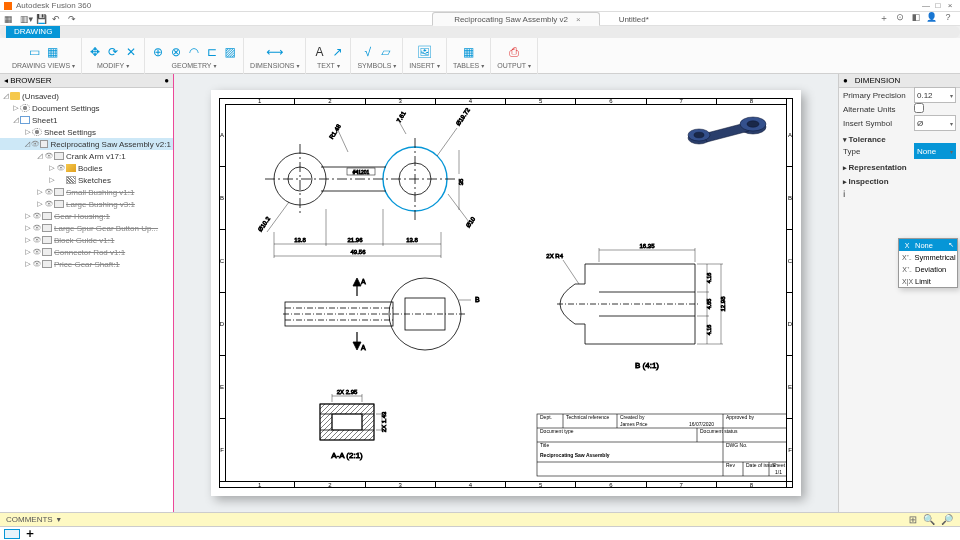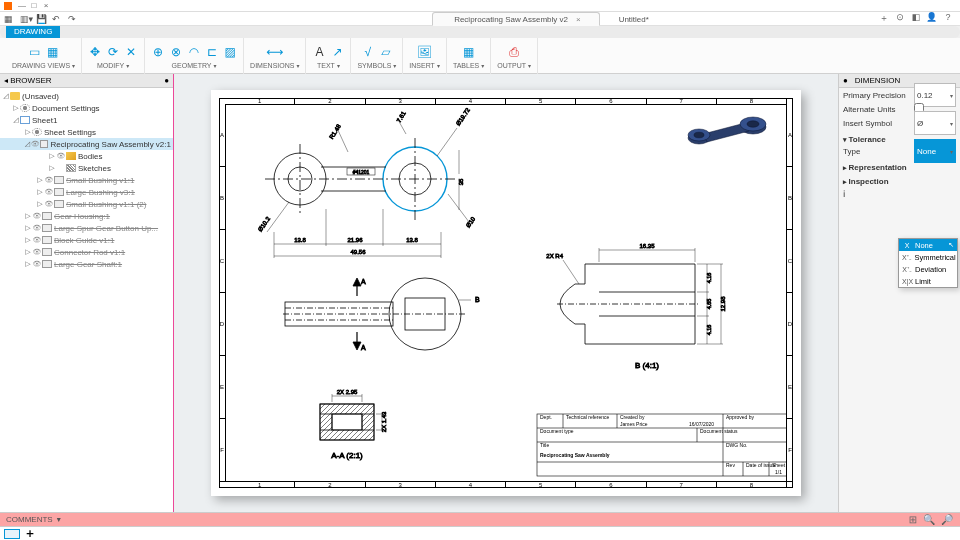--- a/index.html
+++ b/index.html
@@ -50,44 +50,45 @@
 .ruler-left, .ruler-right { position: absolute; top: 14px; bottom: 14px; width: 6px; display: flex; flex-direction: column; font-size: 6px; }
 .ruler-left { left: 8px; } .ruler-right { right: 8px; }
 .ruler-left div, .ruler-right div { flex: 1; display:flex; align-items:center; justify-content:center; border-bottom: 0.5px solid #000; }
 svg.dwg { position: absolute; top: 14px; left: 14px; width: calc(100% - 28px); height: calc(100% - 28px); }
 .dim-input { position: absolute; top: 142px; left: 216px; width: 70px; height: 16px; background: #fff; border: 1px solid #0696d7; font-size: 11px; font-family: Arial; display: flex; align-items: center; padding: 0 4px; letter-spacing: 0.5px; }
 .props { width: 122px; background: #f5f5f5; border-left: 1px solid #ccc; display: flex; flex-direction: column; }
 .props .hdr { height: 14px; background: #e8e8e8; font-size: 8px; padding: 0 4px; display: flex; align-items: center; border-bottom: 1px solid #ccc; }
 .props .row { display: flex; align-items: center; height: 14px; padding: 0 4px; font-size: 8px; color: #333; }
 .props .row .k { flex: 1; }
 .props .row .v { width: 42px; text-align: left; }
-.props .row .dd { border: 1px solid #bbb; background: #fff; height: 24px; padding: 0 2px; display: flex; align-items: center; justify-content: space-between; }
+.props .row .dd { border: 1px solid #bbb; background: #fff; height: 16px; padding: 0 2px; display: flex; align-items: center; justify-content: space-between; }
 .props .row .dd::after { content: "▾"; font-size: 6px; color: #666; }
 .props .row.sec { font-weight: bold; align-items: flex-end; }
 .props .row.sec::before { content: "▸"; margin-right: 2px; font-size: 7px; }
 .props .row.sec.open::before { content: "▾"; }
 .tol-dd { position: absolute; background: #fff; border: 1px solid #999; width: 60px; right: 2px; top: 164px; box-shadow: 2px 2px 6px rgba(0,0,0,.2); z-index: 50; }
 .tol-dd .opt { height: 12px; display: flex; align-items: center; padding: 0 3px; font-size: 7.5px; gap: 3px; }
 .tol-dd .opt.sel { background: #0696d7; color: #fff; }
 .tol-dd .opt .sym { width: 10px; font-size: 7px; color: #555; text-align:center; }
 .tol-dd .opt.sel .sym { color: #fff; }
-.combar { height: 14px; background: #fca5a5; border-top: 1px solid #ccc; display: flex; align-items: center; padding: 0 6px; font-size: 8px; color: #555; }
+.combar { height: 14px; background: #fef9c3; border-top: 1px solid #ccc; display: flex; align-items: center; padding: 0 6px; font-size: 8px; color: #555; }
 .combar .mag { margin-left: auto; display: flex; gap: 6px; font-size: 10px; color: #666; }
 .bottombar { height: 14px; background: #fff; border-top: 1px solid #ccc; display: flex; align-items: center; padding: 0 4px; gap: 4px; }
 .bottombar .thumb { width: 16px; height: 10px; border: 1px solid #0696d7; background: #e8f3fb; }
 .bottombar .plus { font-size: 12px; font-weight: bold; }
 .titleblock { font-size: 5px; }
 .titleblock text { font-size: 5px; }
 .iso { position: absolute; top: 26px; right: 28px; width: 90px; height: 38px; }
 </style>
 </head>
 <body>
 
 <div class="titlebar">
   <span class="logo"></span>
+  <span class="title">Autodesk Fusion 360</span>
   <span class="wbtn">—</span>
   <span class="wbtn">□</span>
   <span class="wbtn">×</span>
 </div>
 
 <div class="qat">
   <span class="ic">▦</span>
   <span class="ic">▥▾</span>
   <span class="ic">💾</span>
   <span class="ic">↶</span>
@@ -207,20 +208,26 @@
           <span class="tw">▷</span>
           <span class="ic ic-gear"></span>
           <span class="txt">Sheet Settings</span>
         </div>
       <div class="node sel" style="padding-left:24px">
           <span class="tw">◿</span>
           <span class="eye">👁</span>
           <span class="ic ic-comp"></span>
           <span class="txt">Reciprocating Saw Assembly v2:1</span>
         </div>
+      <div class="node" style="padding-left:36px">
+          <span class="tw">◿</span>
+          <span class="eye">👁</span>
+          <span class="ic ic-comp"></span>
+          <span class="txt">Crank Arm v17:1</span>
+        </div>
       <div class="node" style="padding-left:48px">
           <span class="tw">▷</span>
           <span class="eye">👁</span>
           <span class="ic ic-body"></span>
           <span class="txt">Bodies</span>
         </div>
       <div class="node" style="padding-left:48px">
           <span class="tw">▷</span>
           <span class="eye"></span>
           <span class="ic ic-sketch"></span>
@@ -231,26 +238,20 @@
           <span class="eye">👁</span>
           <span class="ic ic-comp"></span>
           <span class="txt strike">Small Bushing v1:1</span>
         </div>
       <div class="node" style="padding-left:36px">
           <span class="tw">▷</span>
           <span class="eye">👁</span>
           <span class="ic ic-comp"></span>
           <span class="txt strike">Large Bushing v3:1</span>
         </div>
-      <div class="node" style="padding-left:36px">
-          <span class="tw">▷</span>
-          <span class="eye">👁</span>
-          <span class="ic ic-comp"></span>
-          <span class="txt strike">Small Bushing v1:1 (2)</span>
-        </div>
       <div class="node" style="padding-left:24px">
           <span class="tw">▷</span>
           <span class="eye">👁</span>
           <span class="ic ic-comp"></span>
           <span class="txt strike">Gear Housing:1</span>
         </div>
       <div class="node" style="padding-left:24px">
           <span class="tw">▷</span>
           <span class="eye">👁</span>
           <span class="ic ic-comp"></span>
@@ -265,21 +266,21 @@
       <div class="node" style="padding-left:24px">
           <span class="tw">▷</span>
           <span class="eye">👁</span>
           <span class="ic ic-comp"></span>
           <span class="txt strike">Connector Rod v1:1</span>
         </div>
       <div class="node" style="padding-left:24px">
           <span class="tw">▷</span>
           <span class="eye">👁</span>
           <span class="ic ic-comp"></span>
-          <span class="txt strike">Large Gear Shaft:1</span>
+          <span class="txt strike">Price Gear Shaft:1</span>
         </div>
     </div>
   </div>
 
   <div class="canvas-area">
 
     <div class="dim-input">
         <span>&lt;Ø19.62&gt;</span>
       </div>
     <div class="sheet">

